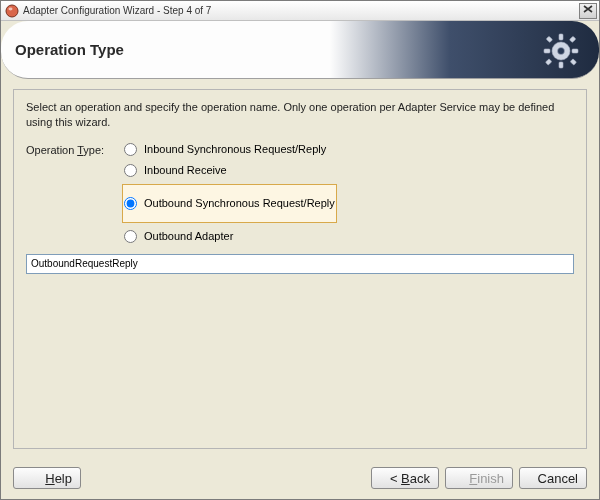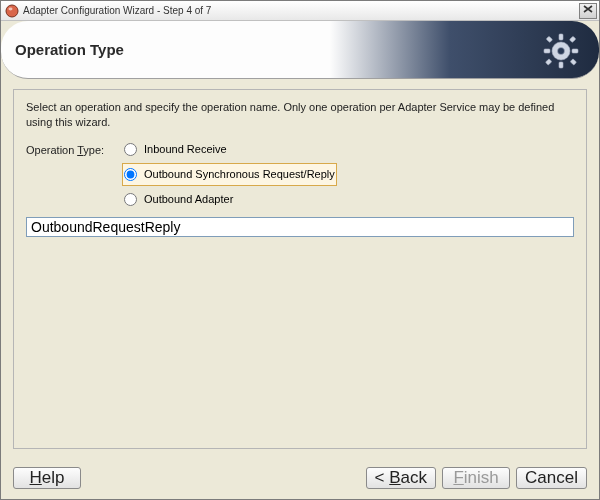--- a/index.html
+++ b/index.html
@@ -107,53 +107,54 @@
   }
   .radio-item {
     display: flex;
     align-items: center;
     gap: 4px;
     padding: 1px 2px;
   }
   .radio-item.selected {
     border: 1px solid #d8a94a;
     background: #fdf6e3;
-    padding: 4px 1px;
+    padding: 12px 1px;
   }
   .radio-item input[type=radio] {
     margin: 0 3px 0 0;
   }
   .radio-item label { cursor: pointer; }
   .name-input {
     flex: 1;
     height: 20px;
     border: 1px solid #7f9db9;
     background: #fff;
     font-family: Tahoma, Arial, sans-serif;
-    font-size: 14px;
+    font-size: 10px;
     padding: 2px 4px;
   }
   .footer {
     display: flex;
     align-items: center;
     padding: 8px 12px 10px 12px;
     gap: 6px;
   }
   .footer .spacer { flex: 1; }
   .btn {
     min-width: 68px;
     height: 22px;
     border: 1px solid #8a8a8a;
     background: linear-gradient(to bottom,#fdfdfd,#e2e2e2);
     border-radius: 3px;
     font-family: Tahoma, Arial, sans-serif;
-    font-size: 17px;
+    font-size: 13px;
     color: #222;
     cursor: pointer;
     padding: 0 8px;
+    text-align: right;
   }
   .btn .ul { text-decoration: underline; }
   .btn.default {
     border: 1px solid #3e6db5;
     box-shadow: 0 0 0 1px #8ab0e8 inset;
   }
   .btn:disabled {
     color: #9a9a9a;
     cursor: default;
   }
@@ -201,20 +202,24 @@
   <div class="content">
     <div class="panel">
       <p class="instructions">Select an operation and specify the operation name. Only one operation per Adapter Service may be defined using this wizard.</p>
 
       <div class="form-row">
         <div class="form-label">
           <span>Operation </span><span class="ul">T</span><span>ype:</span>
         </div>
         <div class="radio-list" id="radio-list">
             <div class="radio-item">
+              <input type="radio" name="optype" id="opt0" style="">
+              <label for="opt0">Inbound Synchronous Request/Reply</label>
+            </div>
+            <div class="radio-item">
               <input type="radio" name="optype" id="opt1" style="">
               <label for="opt1">Inbound Receive</label>
             </div>
             <div class="radio-item selected">
               <input type="radio" name="optype" id="opt2" checked="" style="">
               <label for="opt2">Outbound Synchronous Request/Reply</label>
             </div>
             <div class="radio-item">
               <input type="radio" name="optype" id="opt3" style="">
               <label for="opt3">Outbound Adapter</label>

